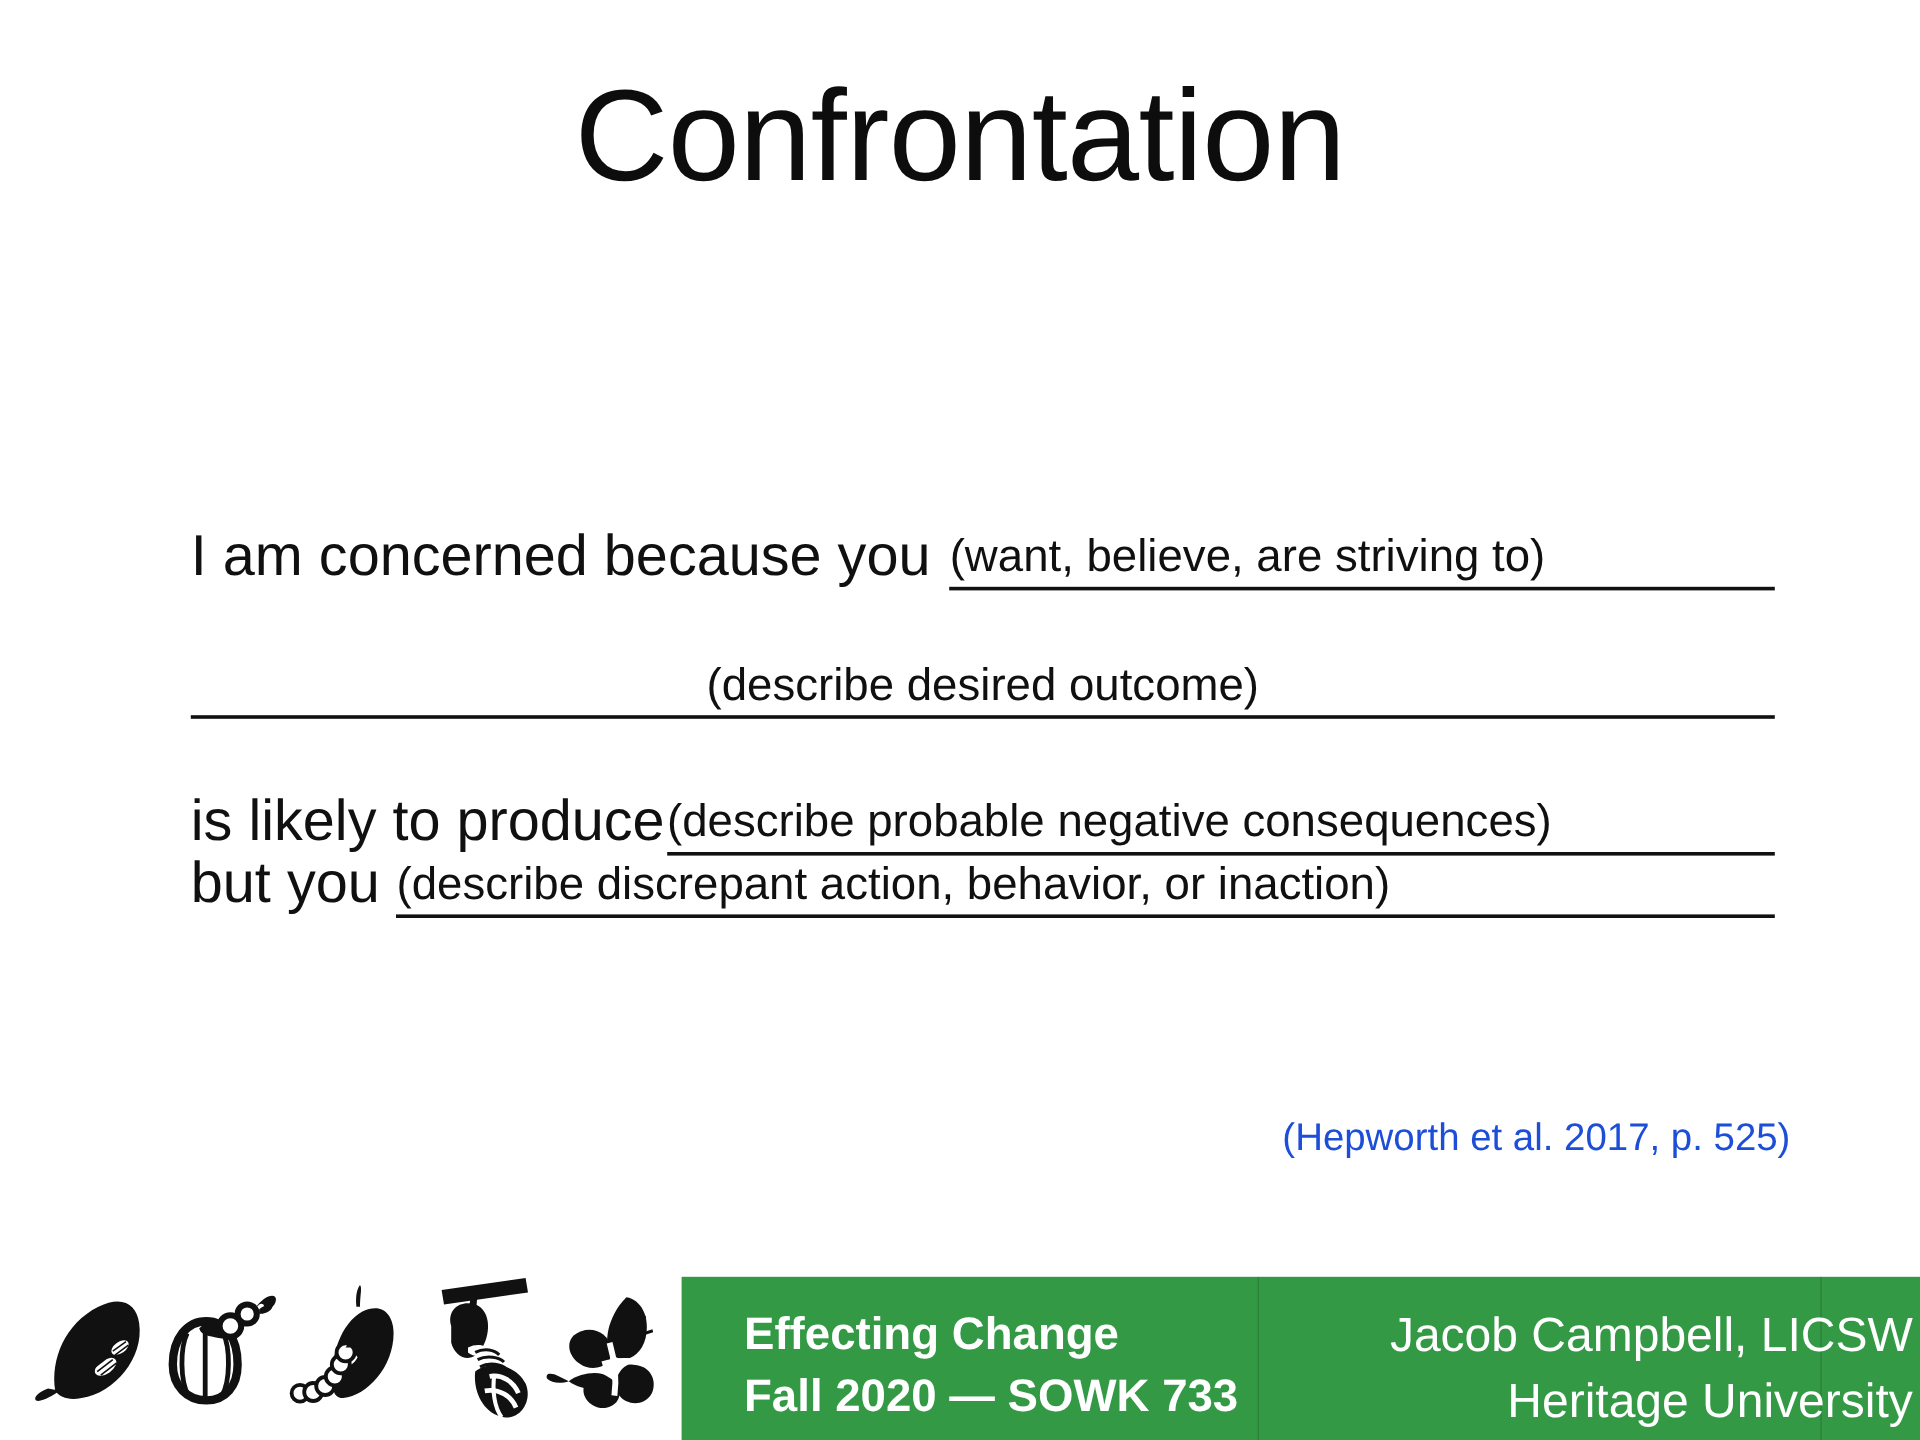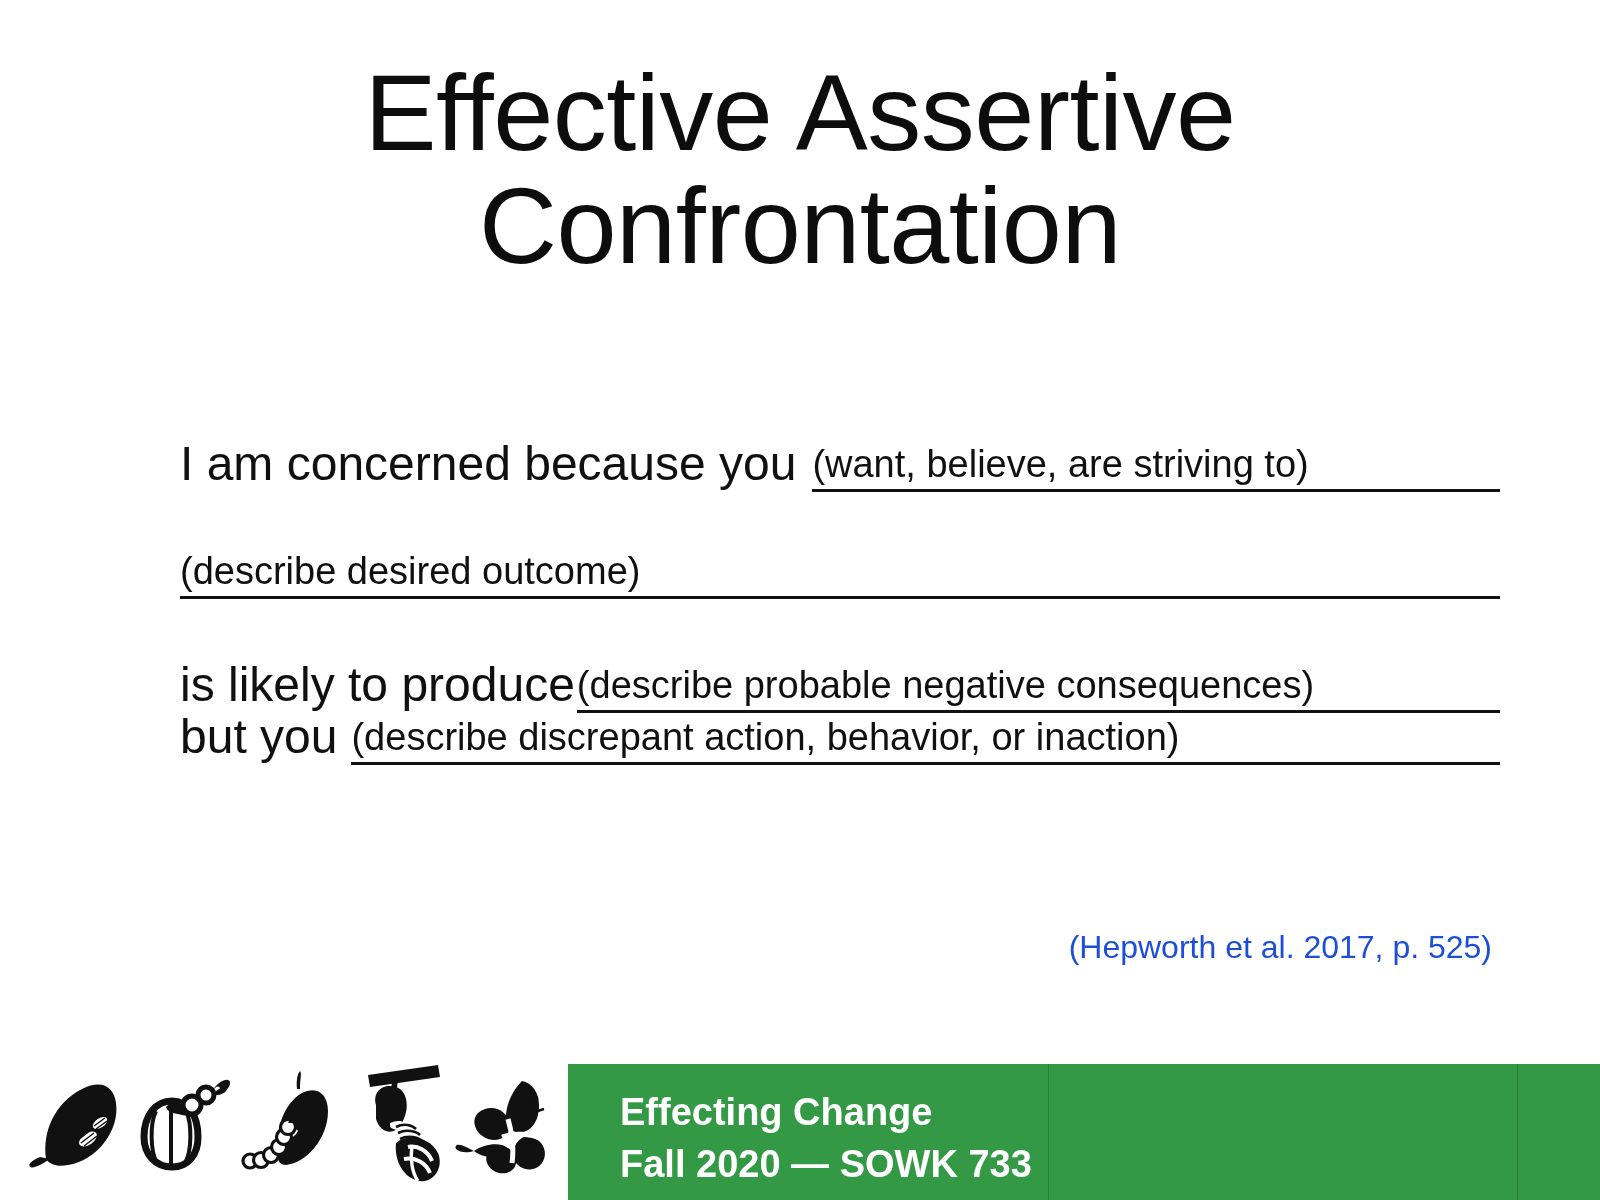--- a/index.html
+++ b/index.html
@@ -32,21 +32,21 @@
     letter-spacing: -0.5px;
     color: #0d0d0d;
   }
   .slide-title .tline {
     display: block;
   }
 
   
   .form-block {
     position: absolute;
-    left: 180px;
+    left: 159px;
     top: 440px;
     width: 1320px;
   }
   .form-row {
     position: relative;
     display: flex;
     align-items: flex-end;
     margin-bottom: 46px;
   }
   .lead {
@@ -64,21 +64,21 @@
     min-width: 10px;
   }
   .hint {
     display: block;
     font-size: 38px;
     line-height: 1.0;
     white-space: nowrap;
     color: #101010;
   }
   .hint.center-hint { }
-  .hint.left-hint   { text-align: left; }
+  .hint.left-hint   { text-align: center; }
 
   
   .row-1 { margin-bottom: 60px; }
   .row-1 .lead { margin-right: 16px; }
   .row-2 { margin-bottom: 62px; }
   .row-3 { margin-bottom: 52px; }
   .row-3 .lead { margin-right: 14px; }
   .row-4 { margin-bottom: 0; }
   .row-4 .lead { margin-right: 2px; }
 
@@ -154,21 +154,20 @@
     flex: 0 0 auto;
   }
   .lifecycle svg { display: block; width: 100%; height: 100%; }
 </style>
 </head>
 <body>
 
 <div id="slide">
 
   <div class="slide-title">
-    <span class="tline">Effective Assertive</span>
     <span class="tline">Confrontation</span>
   </div>
 
   <div class="form-block">
 
     <div class="form-row row-1">
       <span class="lead">I am concerned because you</span>
       <span class="blank">
         <span class="hint center-hint">(want, believe, are striving to)</span>
       </span>
@@ -278,15 +277,19 @@
 
   <div class="footer-bar">
     <span class="divider d1"></span>
     <span class="divider d2"></span>
 
     <div class="footer-left">
       <span>Effecting Change</span>
       <span>Fall 2020 — SOWK 733</span>
     </div>
 
+    <div class="footer-right">
+      <span>Jacob Campbell, LICSW</span>
+      <span>Heritage University</span>
+    </div>
   </div>
 
 </div>
 
 </body></html>

